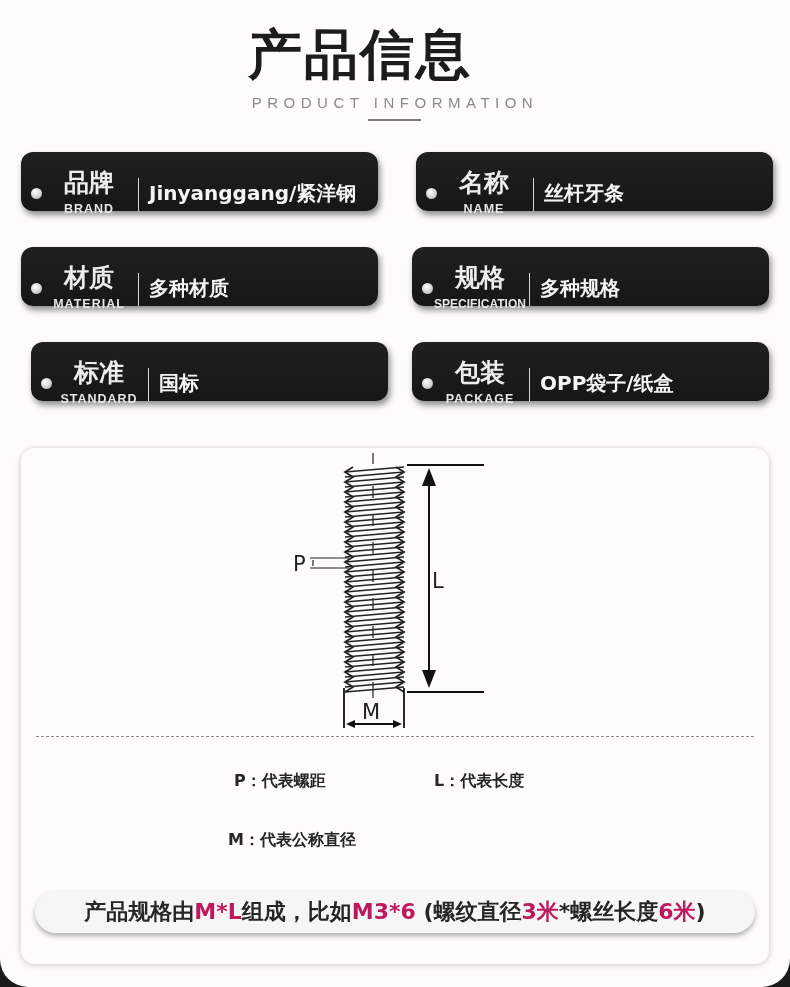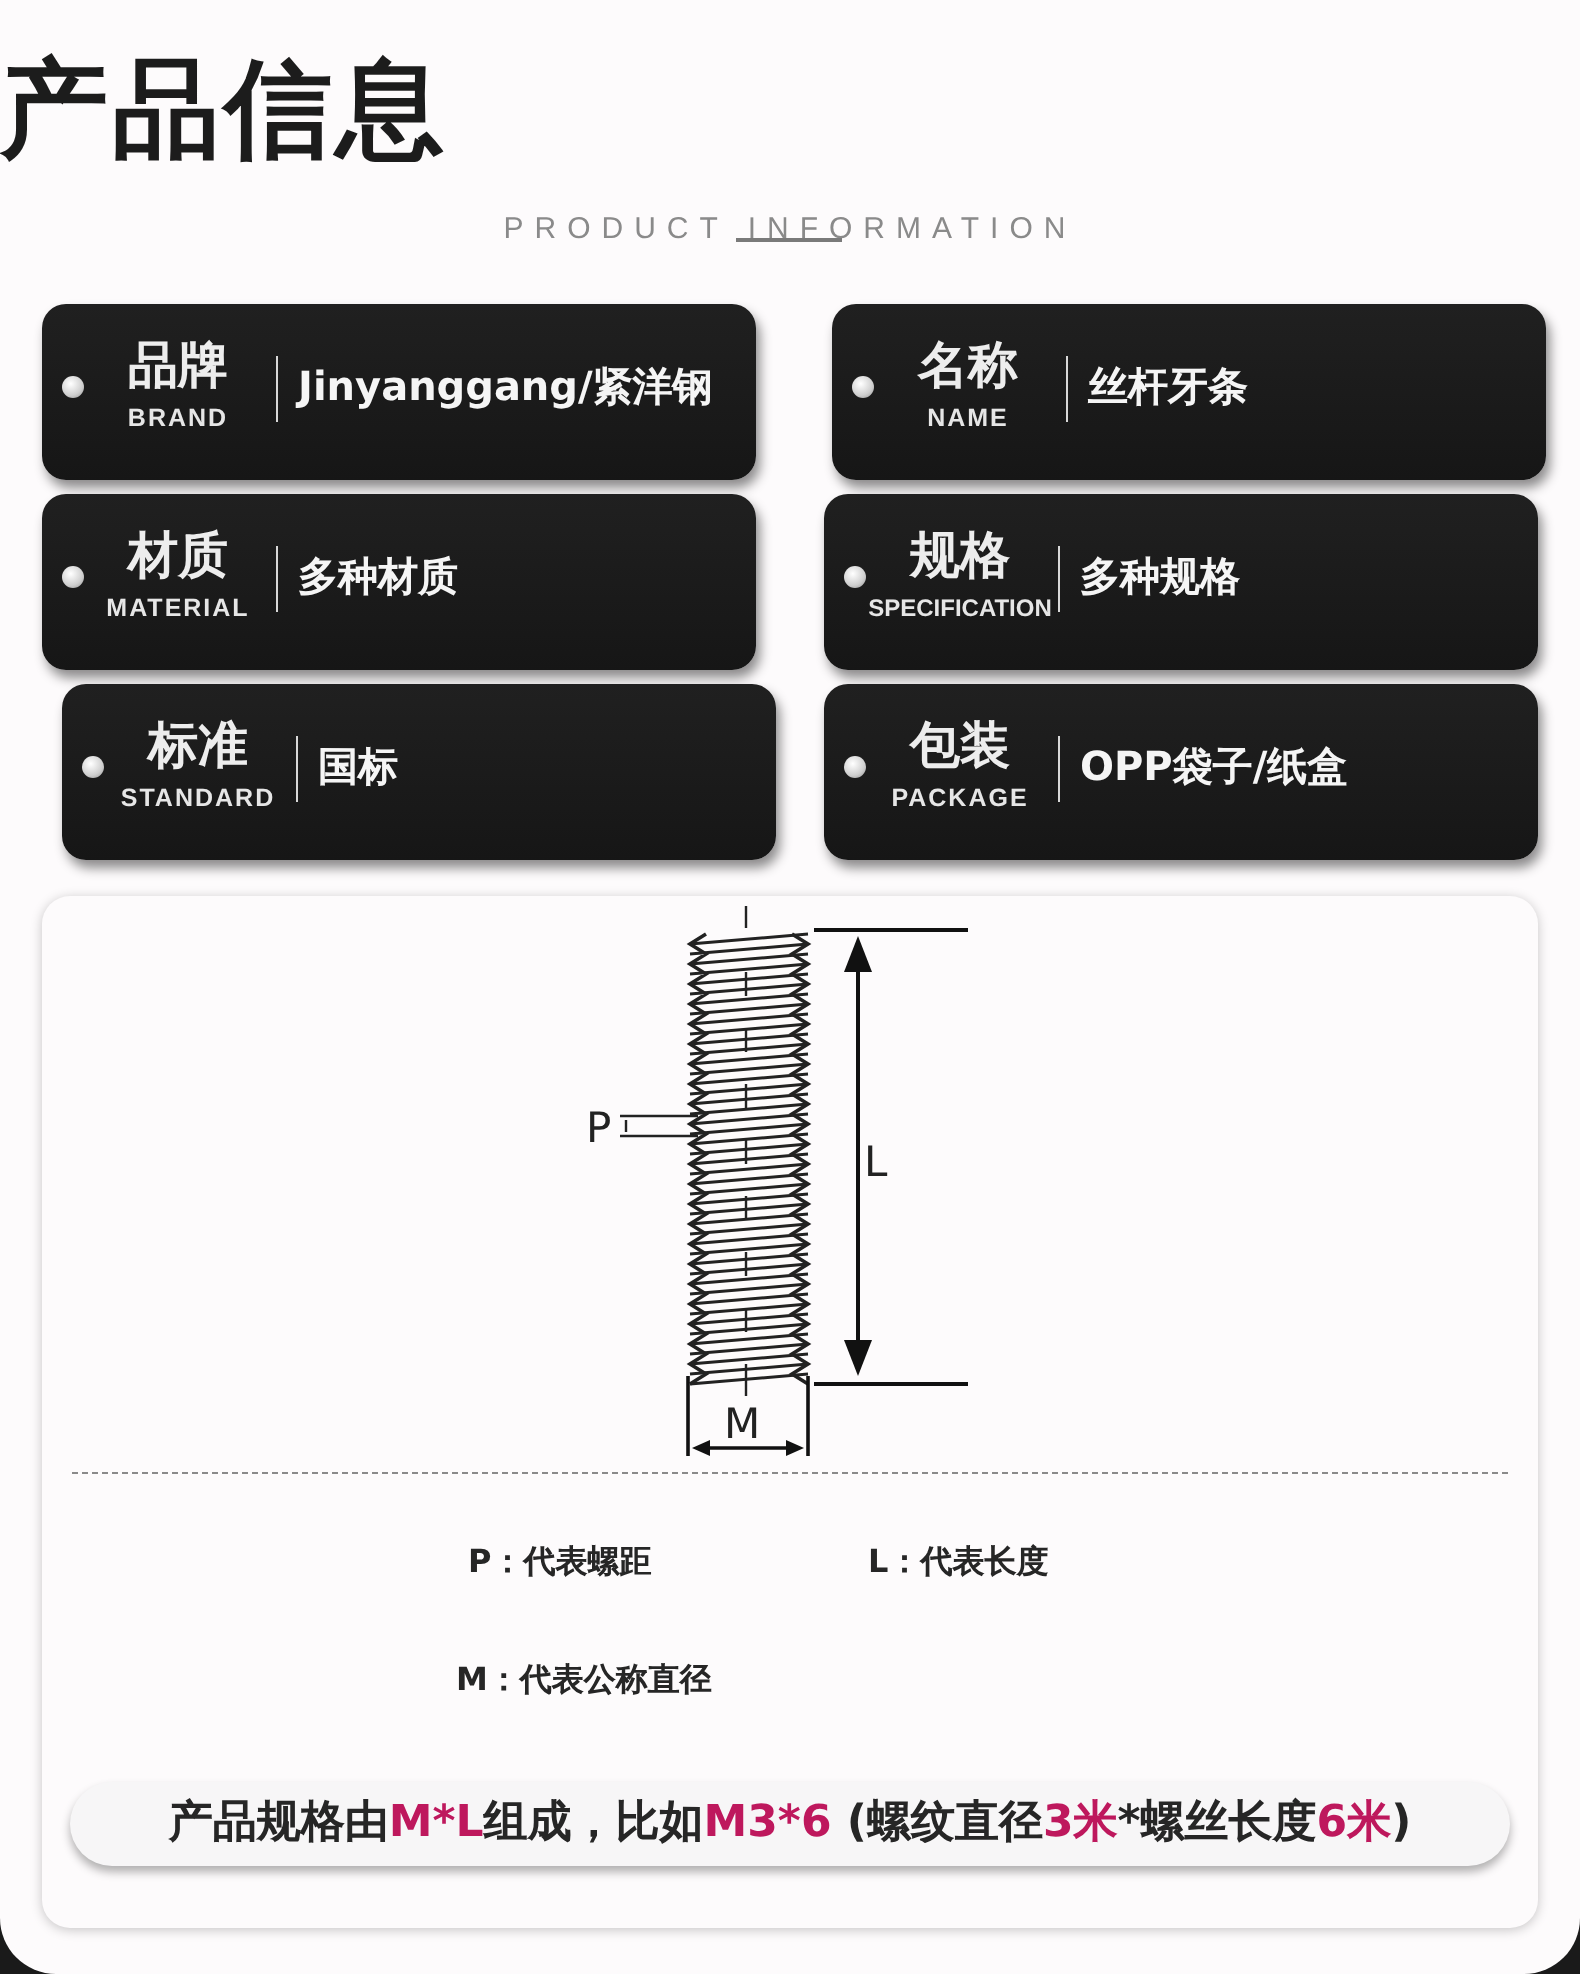--- a/index.html
+++ b/index.html
@@ -8,35 +8,35 @@
     background: #1a1a1a;
     font-family: "DejaVu Sans", "Liberation Sans", sans-serif;
     position: relative;
   }
   .page {
     position: absolute; left: 0; top: 0; width: 790px; height: 987px;
     background: #fdfbfc;
     border-radius: 0 0 28px 28px;
   }
   .title {
-    position: absolute; left: 0; top: 22px; width: 720px; 
+    position: absolute; left: 0; top: 22px; width: 720px; text-align: center;
     font-size: 54px; font-weight: bold; color: #1c1c1c; letter-spacing: 2px;
     line-height: 66px;
   }
   .subtitle {
     position: absolute; left: 0; top: 94px; width: 790px; text-align: center;
     font-family: "Liberation Sans", sans-serif;
-    font-size: 15px; color: #8a8a8a; letter-spacing: 5.5px; margin-top: 12px;
+    font-size: 15px; color: #8a8a8a; letter-spacing: 5.5px;
   }
   .title-underline {
     position: absolute; left: 368px; top: 119px; width: 53px; height: 2px;
     background: #7a7a7a;
   }
   .tag {
-    position: absolute; width: 357px; height: 88px;
+    position: absolute; width: 357px; height: 59px;
     background: linear-gradient(#202020, #161616);
     border-radius: 12px;
     box-shadow: 2px 4px 6px rgba(0,0,0,0.45);
   }
   .tag .hole {
     position: absolute; left: 10px; top: 36px; width: 11px; height: 11px;
     border-radius: 50%;
     background: radial-gradient(circle at 40% 35%, #ffffff, #cfcfcf 60%, #8f8f8f);
   }
   .tag .label-block {

